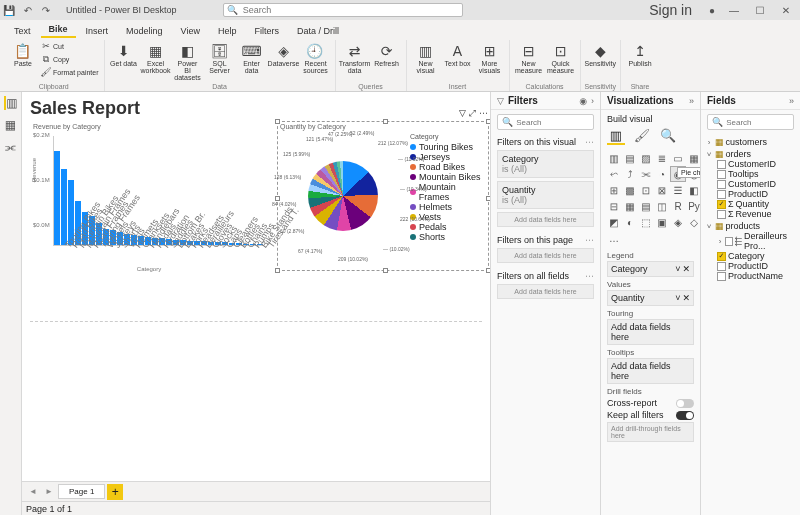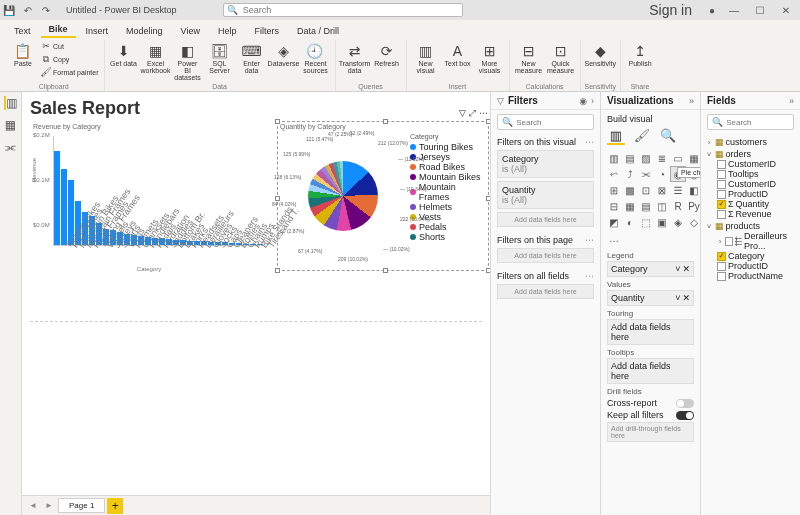--- a/index.html
+++ b/index.html
@@ -424,20 +424,23 @@
       </div>
       <hr class="hr-dash">
     </div>
 
     <div class="page-tabs">
       <span class="nav">◄</span>
       <span class="nav">►</span>
       <span class="ptab">Page 1</span>
       <span class="addp">+</span>
     </div>
+    <div class="statusbar">
+      <span>Page 1 of 1</span>
+    </div>
   </div>
 
   <div class="pane filters">
     <div class="phdr">
       <span class="pico">▽</span>
       <span class="pt">Filters</span>
       <span class="pico">◉</span>
       <span class="pico">›</span>
     </div>
     <div class="psearch">

